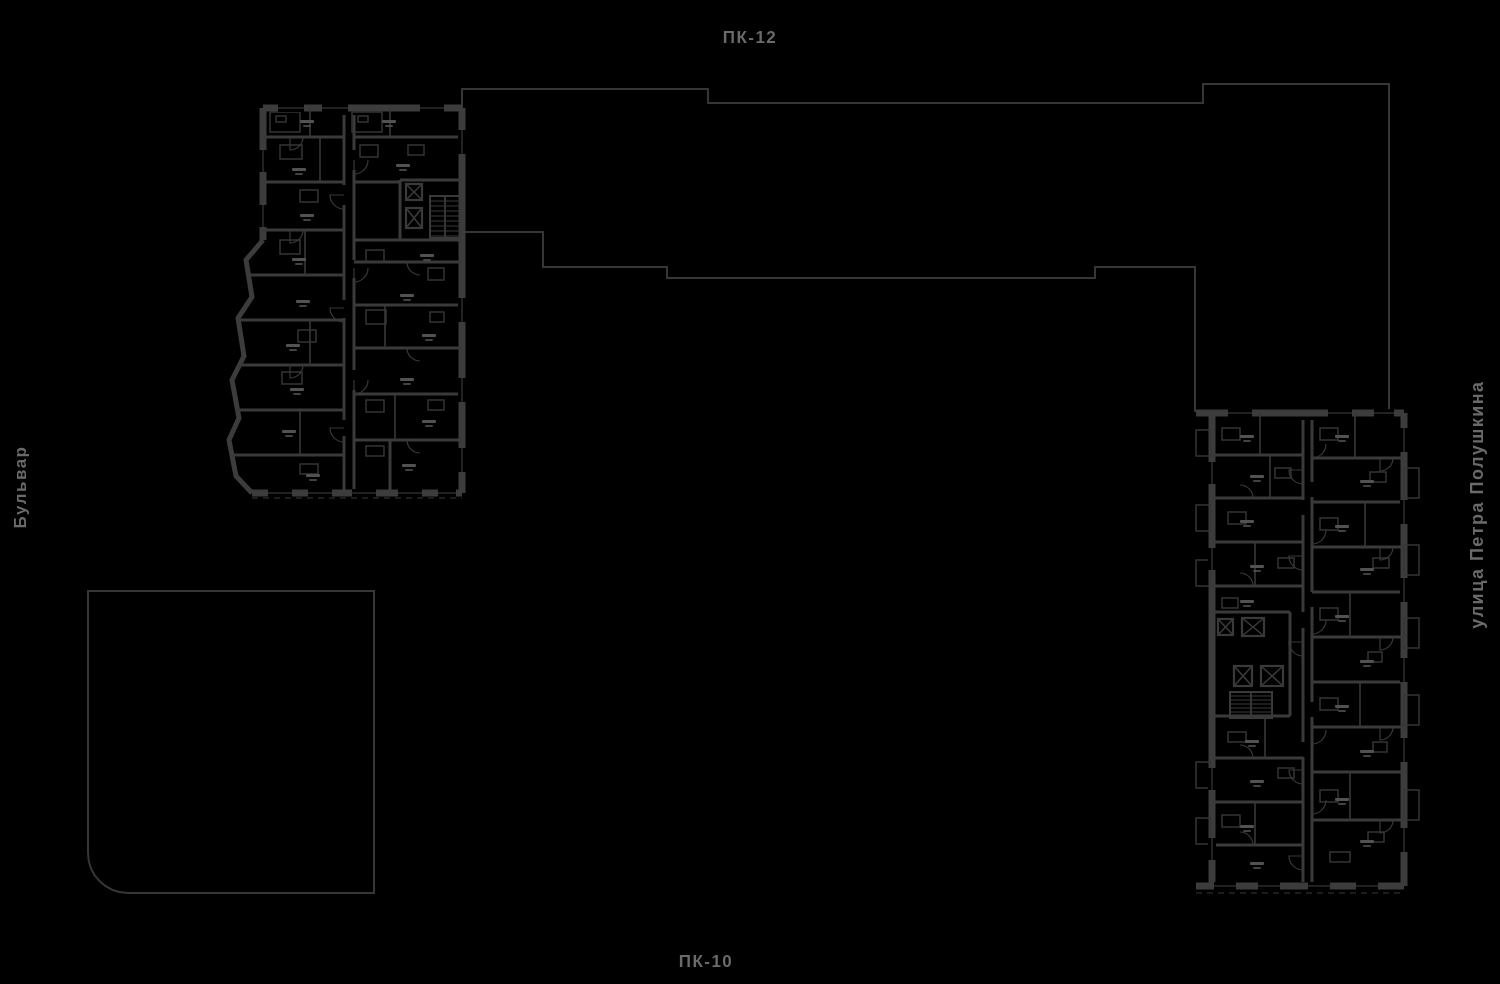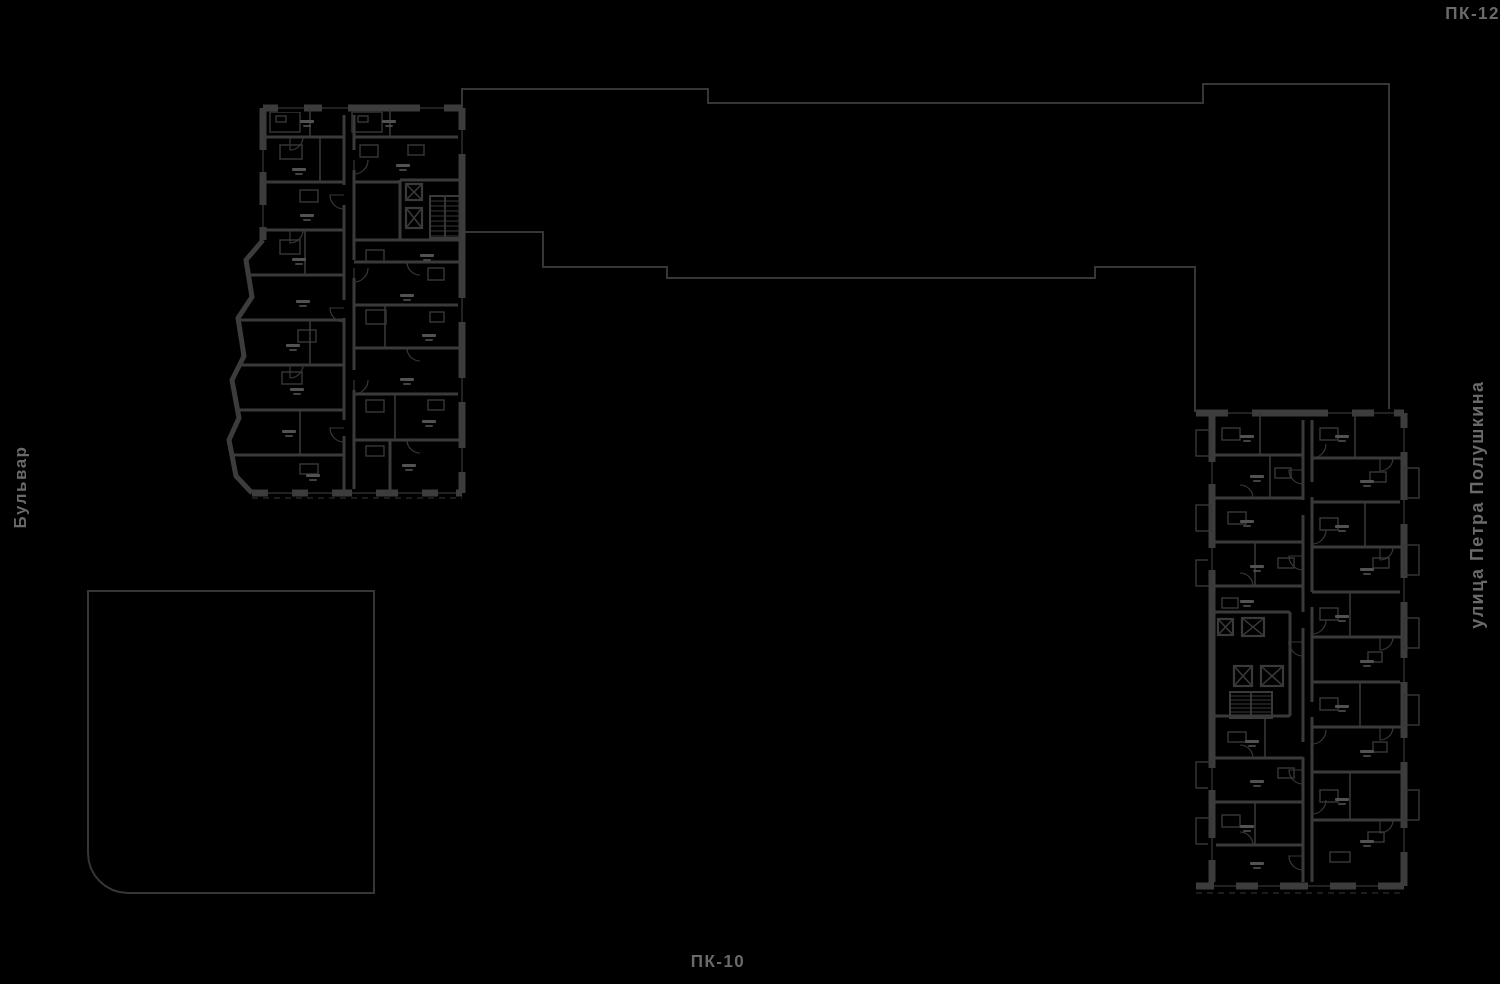--- a/index.html
+++ b/index.html
@@ -3,22 +3,22 @@
 <meta charset="utf-8">
 <style>
   html,body{margin:0;padding:0;background:#000;}
   body{width:1500px;height:984px;position:relative;overflow:hidden;
        font-family:"Liberation Sans", sans-serif;}
   .stage{position:absolute;left:0;top:0;width:1500px;height:984px;}
   svg{position:absolute;left:0;top:0;}
   .lbl{position:absolute;color:#6a6a6a;font-weight:bold;font-size:17px;
        letter-spacing:1.5px;text-align:center;white-space:nowrap;
        user-select:none;}
-  .lbl-top{left:0;top:4px;width:1500px;text-align:right;}
-  .lbl-bottom{left:12px;top:952px;width:1412px;}
+  .lbl-top{left:0;top:28px;width:1500px;}
+  .lbl-bottom{left:0;top:952px;width:1412px;}
   .lbl-left{left:-49px;top:477px;width:140px;transform:rotate(-90deg);
             transform-origin:50% 50%;}
   .lbl-right{left:1307px;top:494px;width:340px;transform:rotate(-90deg);
              transform-origin:50% 50%;font-size:18px;}
 </style>
 </head>
 <body>
 
 <div class="stage">
   <svg id="plan-svg" width="1500" height="984" viewBox="0 0 1500 984">

